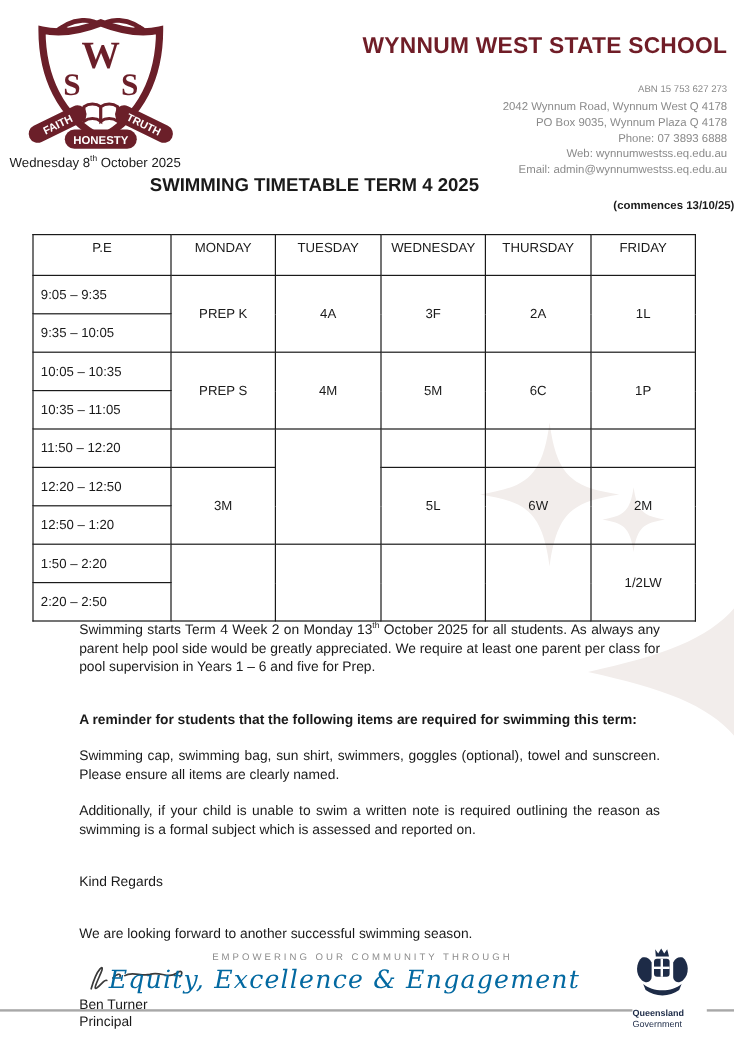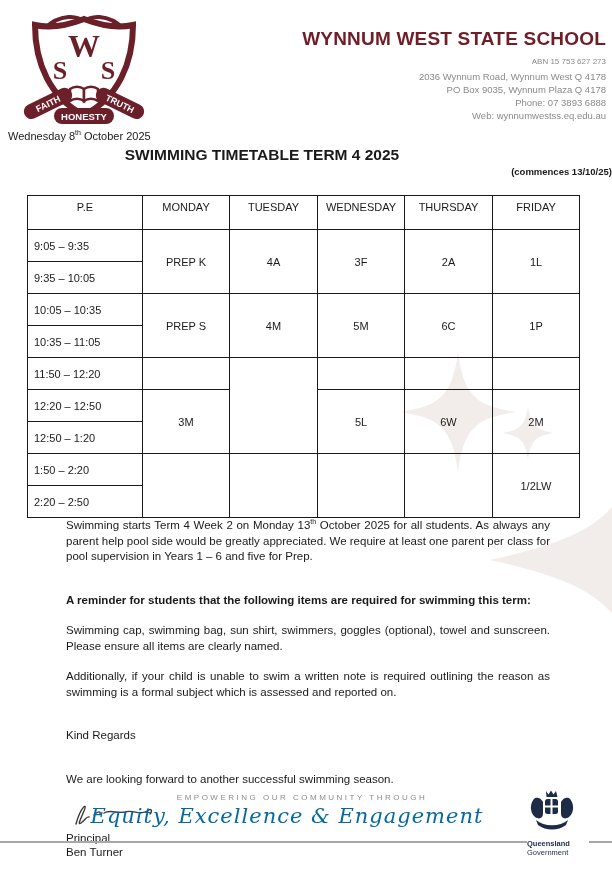--- a/index.html
+++ b/index.html
@@ -5,21 +5,21 @@
   html,body{margin:0;padding:0;}
   body{font-family:"Liberation Sans",sans-serif;background:#fff;}
   .page{position:relative;width:612px;height:870px;background:#fff;overflow:hidden;color:#1a1a1a;}
   .wm{position:absolute;z-index:0;}
   .content{position:relative;z-index:1;}
 
   
   .crest{position:absolute;left:14px;top:5px;}
   .head-right{position:absolute;right:6px;top:28px;text-align:right;}
   .school-name{font-size:19px;font-weight:bold;color:#701d27;letter-spacing:.2px;}
-  .abn{font-size:8px;color:#8a8a8a;margin-top:7px;}
+  .abn{font-size:8px;color:#8a8a8a;margin-top:20px;}
   .addr{font-size:9.5px;color:#8a8a8a;line-height:13px;margin-top:4px;}
 
   .date-line{position:absolute;left:8px;top:130px;font-size:11px;}
   sup{font-size:7px;vertical-align:super;line-height:0;}
   .doc-title{position:absolute;left:0;top:146px;width:524px;text-align:center;font-size:15.5px;font-weight:bold;}
   .doc-subtitle{position:absolute;left:0;top:166px;width:612px;text-align:right;font-size:9.5px;font-weight:bold;}
 
   
   .tt-wrap{position:absolute;left:27px;top:195px;}
   table.tt{border-collapse:collapse;table-layout:fixed;width:552px;}
@@ -92,24 +92,25 @@
         <text x="106" y="101" font-size="9" font-weight="bold" fill="#ffffff" text-anchor="middle" font-family="Liberation Sans, sans-serif">TRUTH</text>
       </g>
       <rect x="40" y="103" width="60" height="16" rx="8" fill="#6b1f29"></rect>
       <text x="70" y="115" font-size="9.5" font-weight="bold" fill="#ffffff" text-anchor="middle" font-family="Liberation Sans, sans-serif">HONESTY</text>
     </svg>
 
     <div class="head-right">
       <div class="school-name">WYNNUM WEST STATE SCHOOL</div>
       <div class="abn">ABN 15 753 627 273</div>
       <div class="addr">
-        <div>2036 Wynnum Road, Wynnum West Q 4178</div>
+        <div>2042 Wynnum Road, Wynnum West Q 4178</div>
         <div>PO Box 9035, Wynnum Plaza Q 4178</div>
         <div>Phone: 07 3893 6888</div>
         <div>Web: wynnumwestss.eq.edu.au</div>
+        <div>Email: admin@wynnumwestss.eq.edu.au</div>
       </div>
     </div>
 
     <div class="date-line"><span>Wednesday 8</span><sup>th</sup><span> October 2025</span></div>
 
     <div class="doc-title">SWIMMING TIMETABLE TERM 4 2025</div>
     <div class="doc-subtitle">(commences 13/10/25)</div>
 
     <div class="tt-wrap">
       <table class="tt">
@@ -192,22 +193,22 @@
       <p>Additionally, if your child is unable to swim a written note is required outlining the reason as swimming is a formal subject which is assessed and reported on.</p>
       <p class="nj" style="margin-bottom:0;">Kind Regards</p>
       <p class="nj">We are looking forward to another successful swimming season.</p>
       <div class="sig-block">
         <svg class="sig-svg" width="90" height="30" viewBox="0 0 90 30">
           <g stroke="#3a3a3a" stroke-width="1.4" fill="none" stroke-linecap="round">
             <path d="M8,24 C13,6 20,2 16,11 C13,18 9,26 13,23 C17,20 19,16 21,17"></path>
             <path d="M26,15 C30,11 33,11 32,14 M36,13 C42,9 50,14 57,12 C65,9 72,16 79,11 C83,8 85,10 82,14"></path>
           </g>
         </svg>
+        <div class="sig-name">Ben Turner</div>
         <div class="sig-name">Principal</div>
-        <div class="sig-name">Ben Turner</div>
       </div>
     </div>
 
     <div class="foot-small">EMPOWERING OUR COMMUNITY THROUGH</div>
     <div class="foot-script">Equity, Excellence &amp; Engagement</div>
     <div class="foot-rule"></div>
 
     <div class="gov">
       <svg width="50" height="48" viewBox="0 0 50 48">
         <g fill="#1d2b47">

